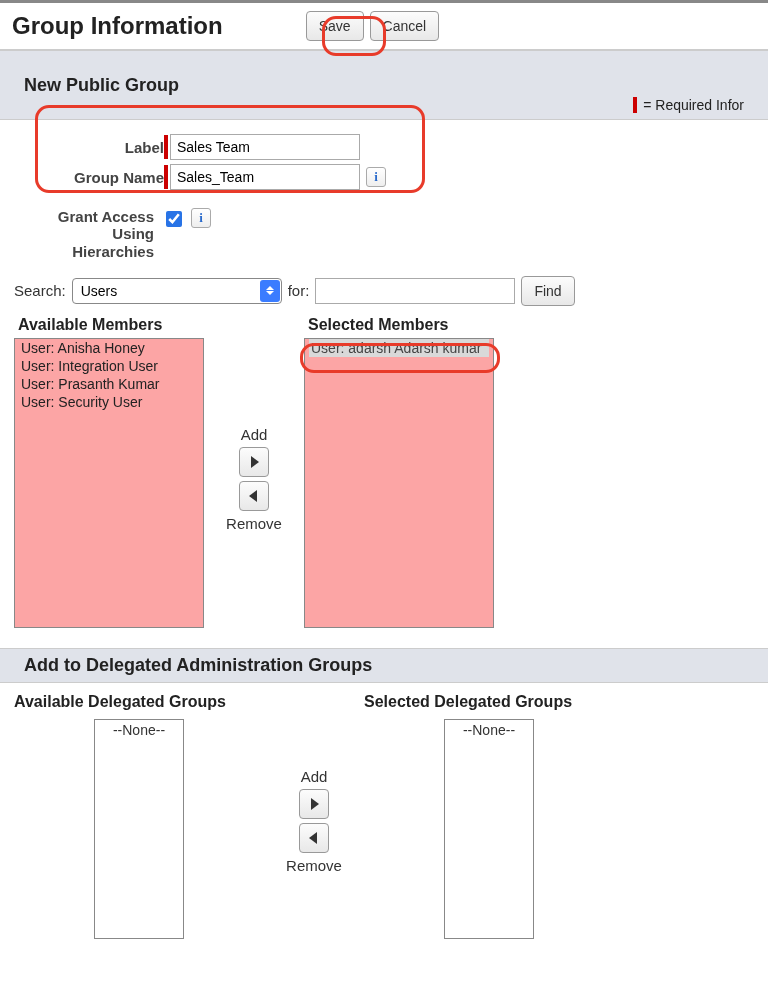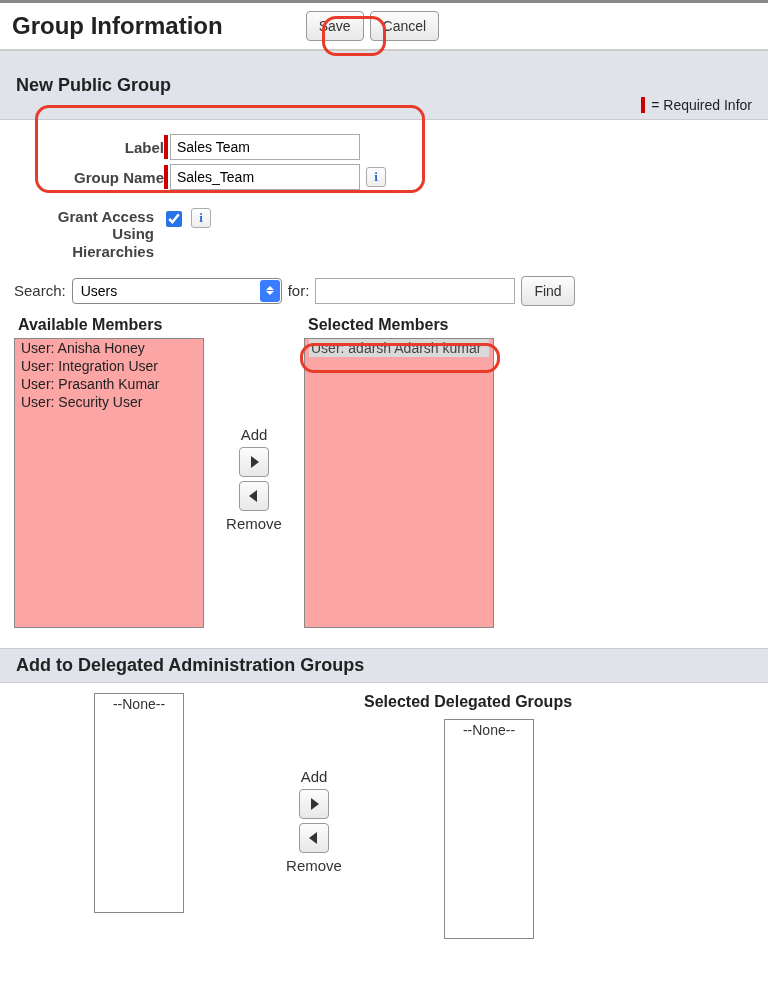--- a/index.html
+++ b/index.html
@@ -33,21 +33,21 @@
     padding: 6px 12px;
     font-size: 14px;
     color: #333;
     cursor: pointer;
   }
   .btn-group { display: flex; gap: 6px; }
   .section-header {
     background: #e0e3ea;
     border-top: 1px solid #ccc;
     border-bottom: 1px solid #ccc;
-    padding: 6px 16px;
+    padding: 6px 24px;
     font-size: 18px;
     font-weight: bold;
     color: #222;
     display: flex;
     justify-content: space-between;
     align-items: center;
   }
   .req-legend {
     font-size: 14px;
     font-weight: normal;
@@ -372,20 +372,21 @@
       </div>
     </div>
   </div>
 
   <div class="section-header">
     <span>Add to Delegated Administration Groups</span>
   </div>
 
   <div class="delegated-area">
     <div class="delegated-col" style="width:250px;">
+      <div class="delegated-header">Available Delegated Groups</div>
       <div class="delegated-listwrap">
         <div class="none-list">
           <div>--None--</div>
         </div>
       </div>
     </div>
     <div class="middle-col delegated">
       <div class="mid-label">Add</div>
       <div class="arrow-btn">
         <svg viewBox="0 0 10 12">

